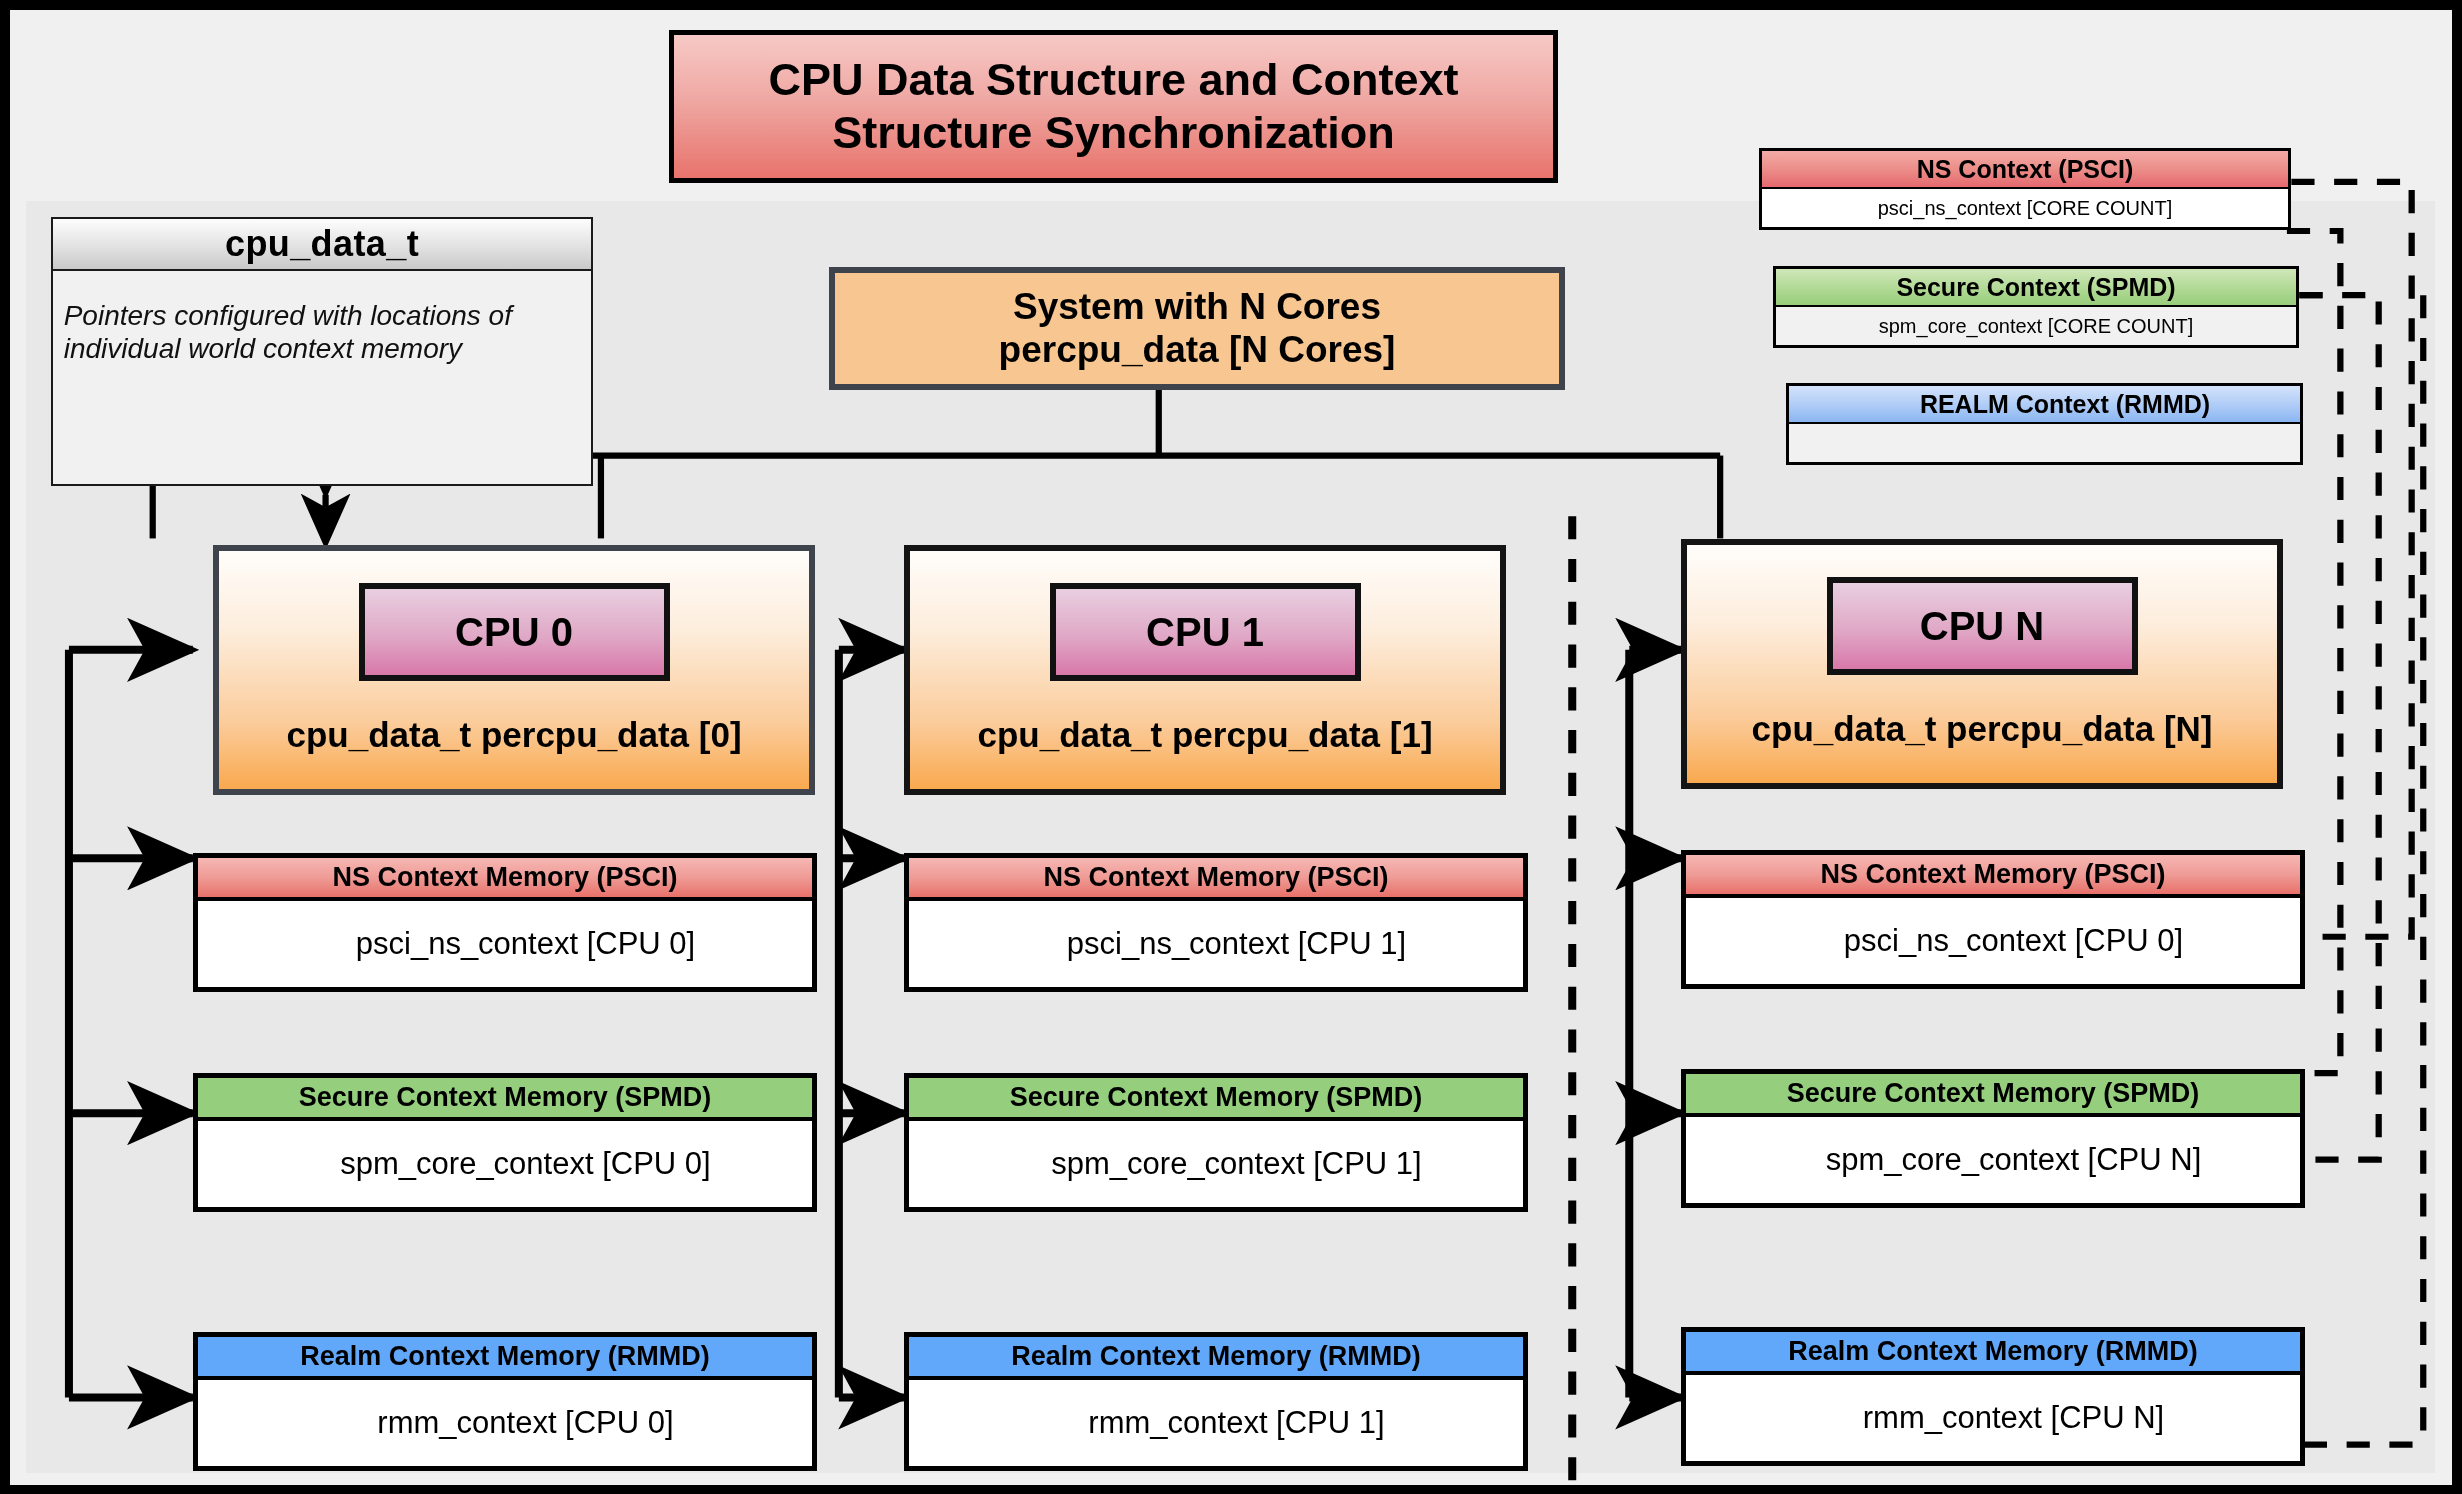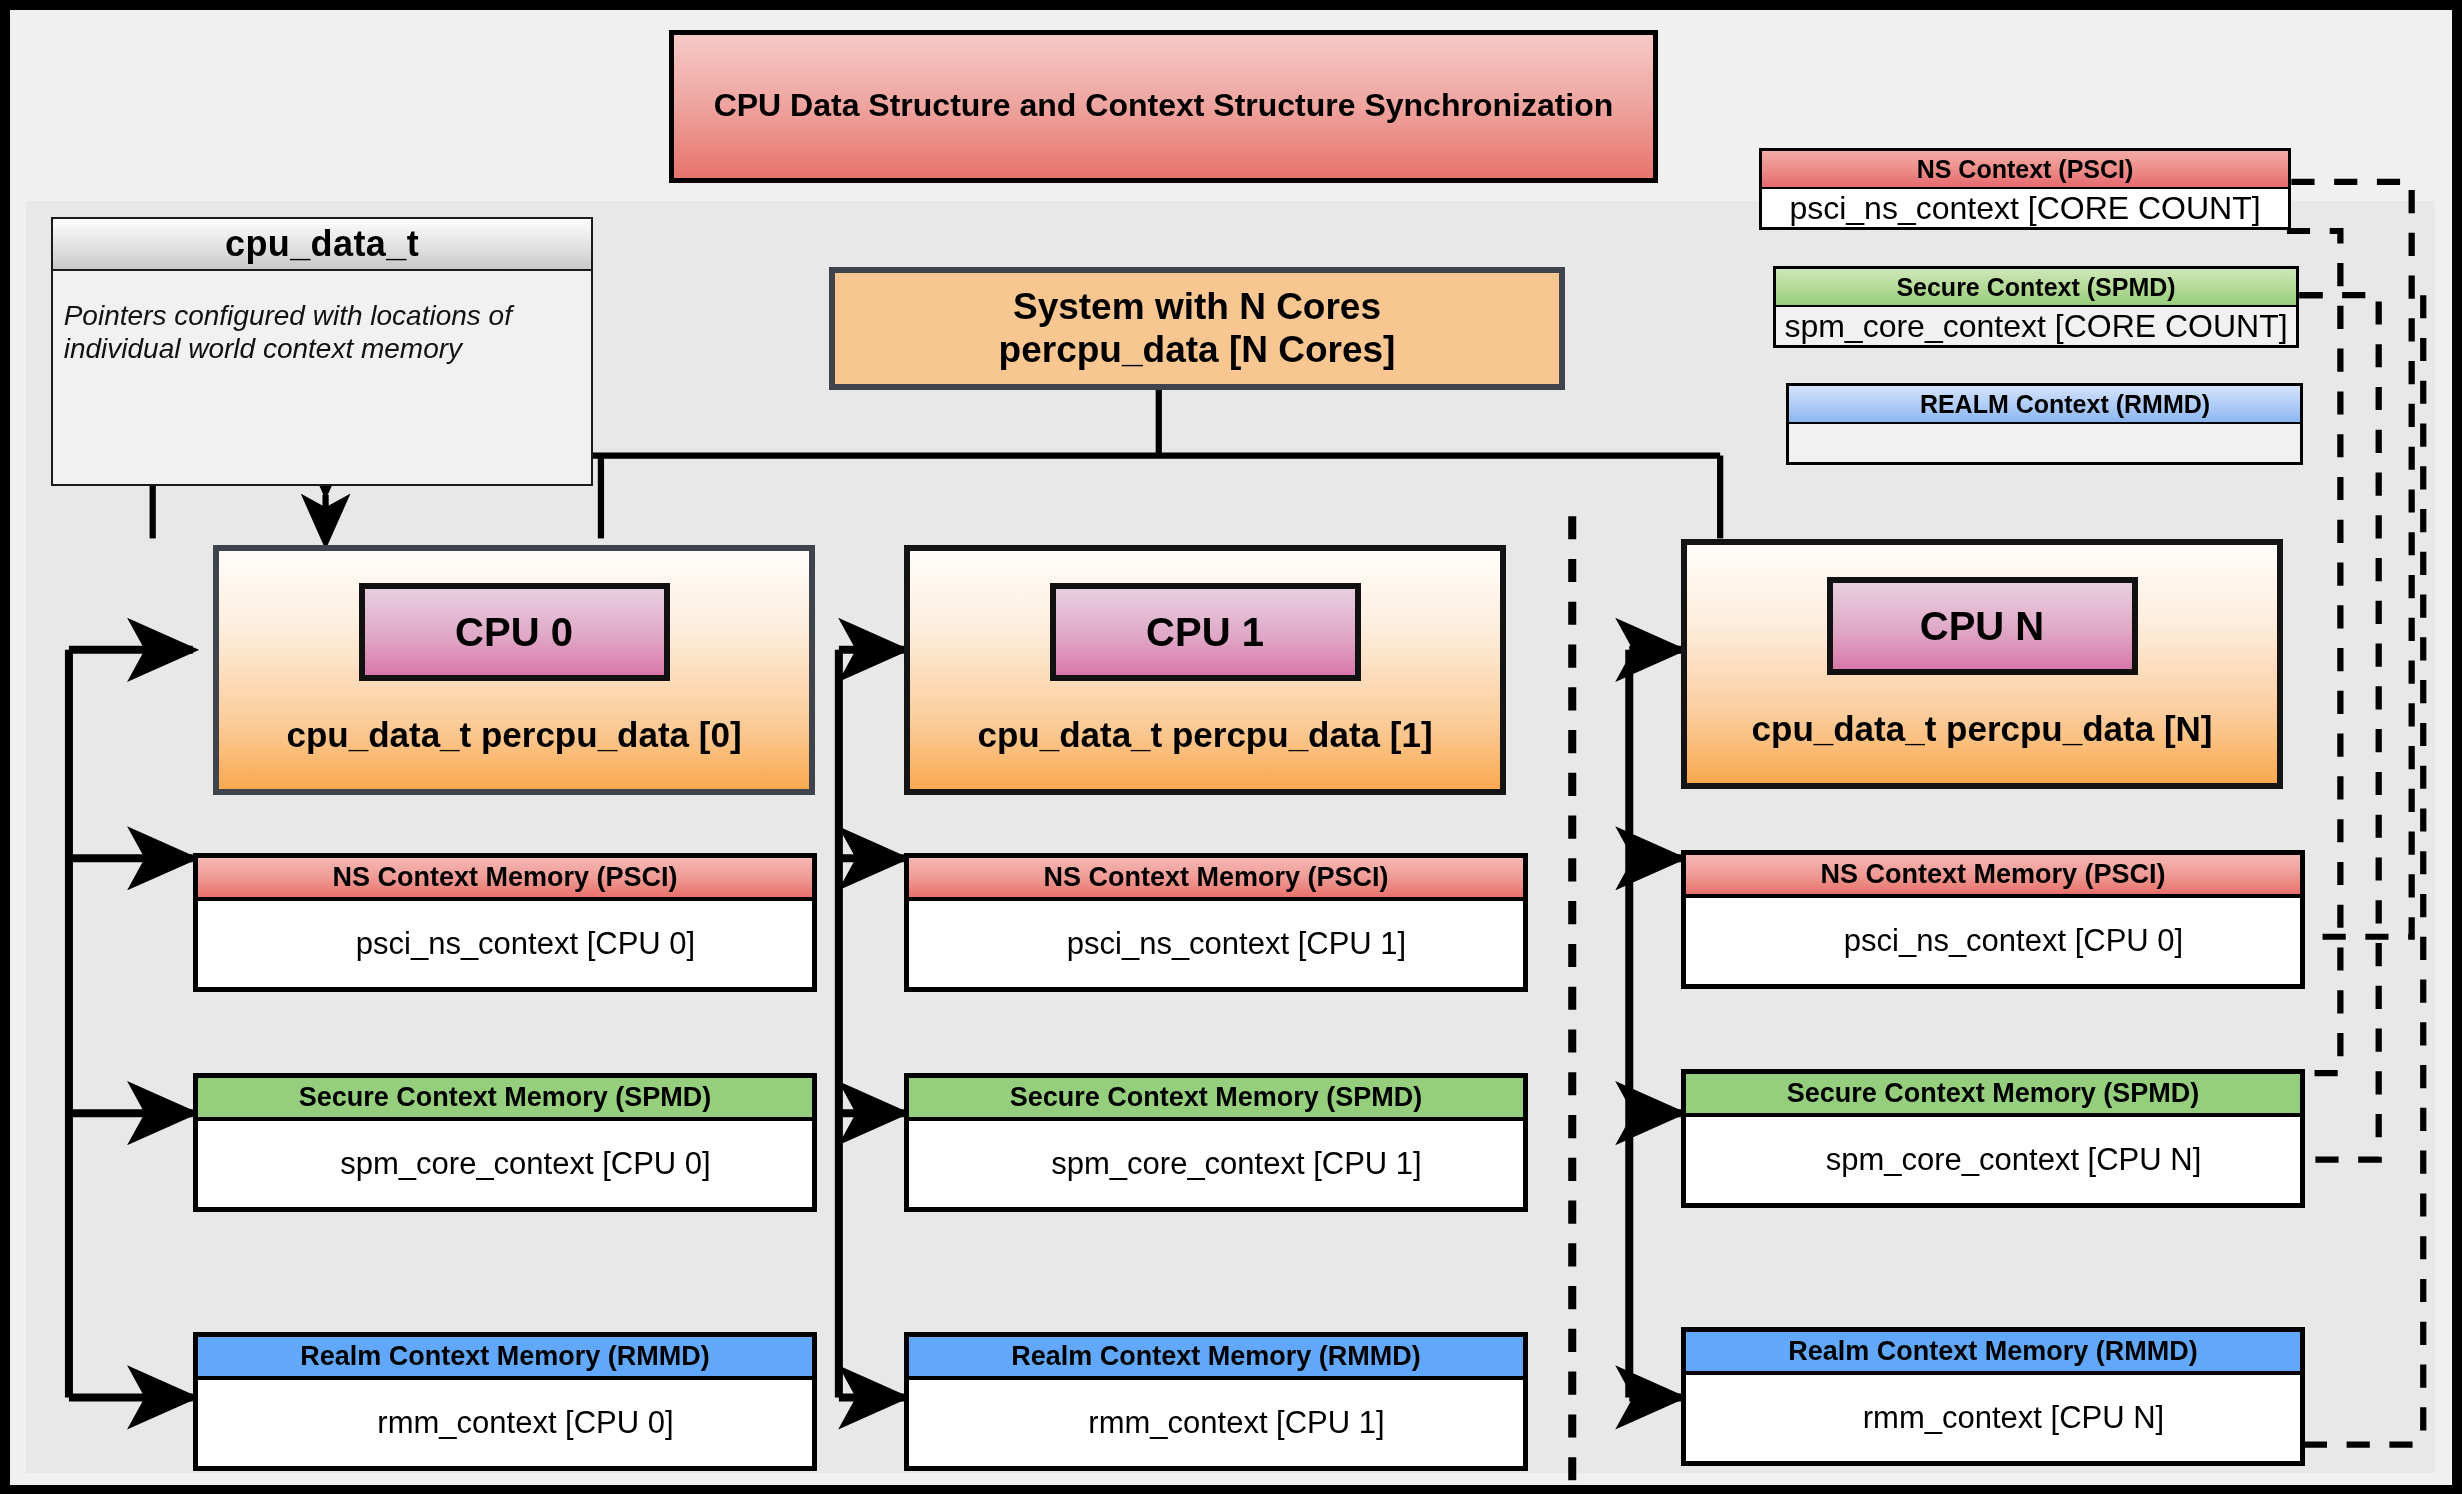--- a/index.html
+++ b/index.html
@@ -3,25 +3,25 @@
 <meta charset="utf-8">
 <style>
   html,body{margin:0;padding:0;background:#fff;}
   body{width:2462px;height:1495px;font-family:"Liberation Sans",sans-serif;}
   #root{position:relative;width:2462px;height:1495px;overflow:hidden;
         box-sizing:border-box;border:10.7px solid #000;background:#f0f0f0;}
   .panel{position:absolute;background:#e8e8e8;}
   .bx{position:absolute;box-sizing:border-box;}
   
   .title-banner{
-    left:659px;top:19.6px;width:989px;height:153px;
+    left:659px;top:19.6px;width:889px;height:153px;
     border:5.3px solid #000;
     background:linear-gradient(180deg,#f7c9c6 0%,#efa8a3 45%,#e8736c 100%);
     display:flex;align-items:center;justify-content:center;text-align:center;
-    font-weight:bold;font-size:32px;line-height:1.18;color:#000;padding:0 16px;
+    font-weight:bold;font-size:45px;line-height:1.18;color:#000;padding:0 16px;
   }
   
   .cdt{left:41px;top:207px;width:542px;height:269px;border:2.7px solid #1a1a1a;background:#f1f1f1;}
   .cdt-hdr{height:50px;border-bottom:2.7px solid #1a1a1a;
     background:linear-gradient(180deg,#fdfdfd 0%,#e2e2e2 55%,#c9c9c9 100%);
     display:flex;align-items:center;justify-content:center;
     font-weight:bold;font-size:36px;letter-spacing:0.4px;color:#000;}
   .cdt-body{padding:5.3px 10.7px 0 10.7px;}
   .cdt-field{font-weight:bold;font-size:29px;line-height:1.14;color:#000;}
   .cdt-note{margin-top:23px;font-style:italic;font-size:28px;line-height:1.18;color:#111;}
@@ -49,21 +49,21 @@
   .ctx-body{display:flex;align-items:center;justify-content:center;height:calc(100% - 44px);
     font-size:31px;color:#000;padding-left:41px;}
   
   .lg{border:3.6px solid #000;background:#f1f1f1;}
   .lg-hdr{height:36px;display:flex;align-items:center;justify-content:center;
     border-bottom:2.7px solid #000;font-weight:bold;font-size:25px;color:#000;}
   .lg-hdr.ns{background:linear-gradient(180deg,#f3aaa6 0%,#ec8e89 50%,#e5696f 100%);}
   .lg-hdr.sec{background:linear-gradient(180deg,#cfe7b8 0%,#aed892 60%,#97cd7b 100%);}
   .lg-hdr.realm{background:linear-gradient(180deg,#d4e3fb 0%,#aac9f6 60%,#8ab6f2 100%);padding-left:41px;}
   .lg-body{display:flex;align-items:center;justify-content:center;height:calc(100% - 38px);
-    font-size:32px;color:#000;background:#fff;}
+    font-size:20px;color:#000;background:#fff;}
   .lg-body.gray{background:#f1f1f1;}
   svg.wires{position:absolute;left:0;top:0;width:2441px;height:1473px;pointer-events:none;}
 </style>
 </head>
 <body>
 
 <div id="root">
 
   <div class="panel" style="left:16px;top:191px;width:2409px;height:1272px;"></div>
 

